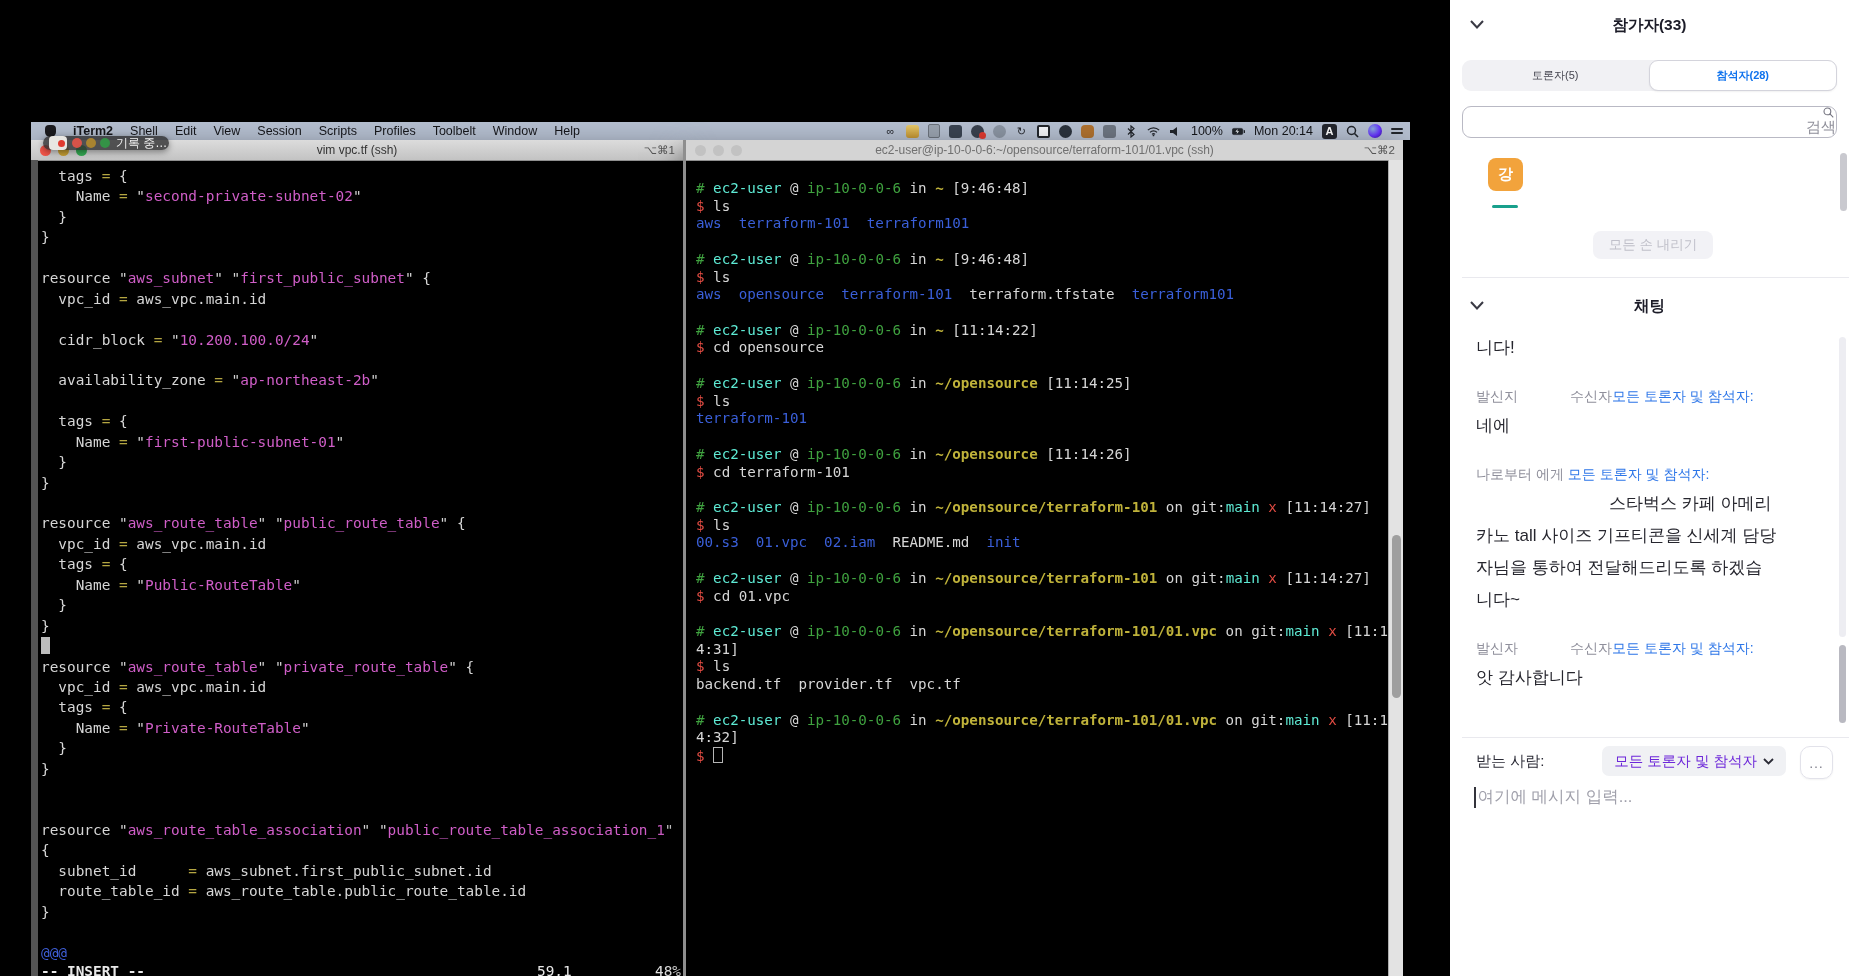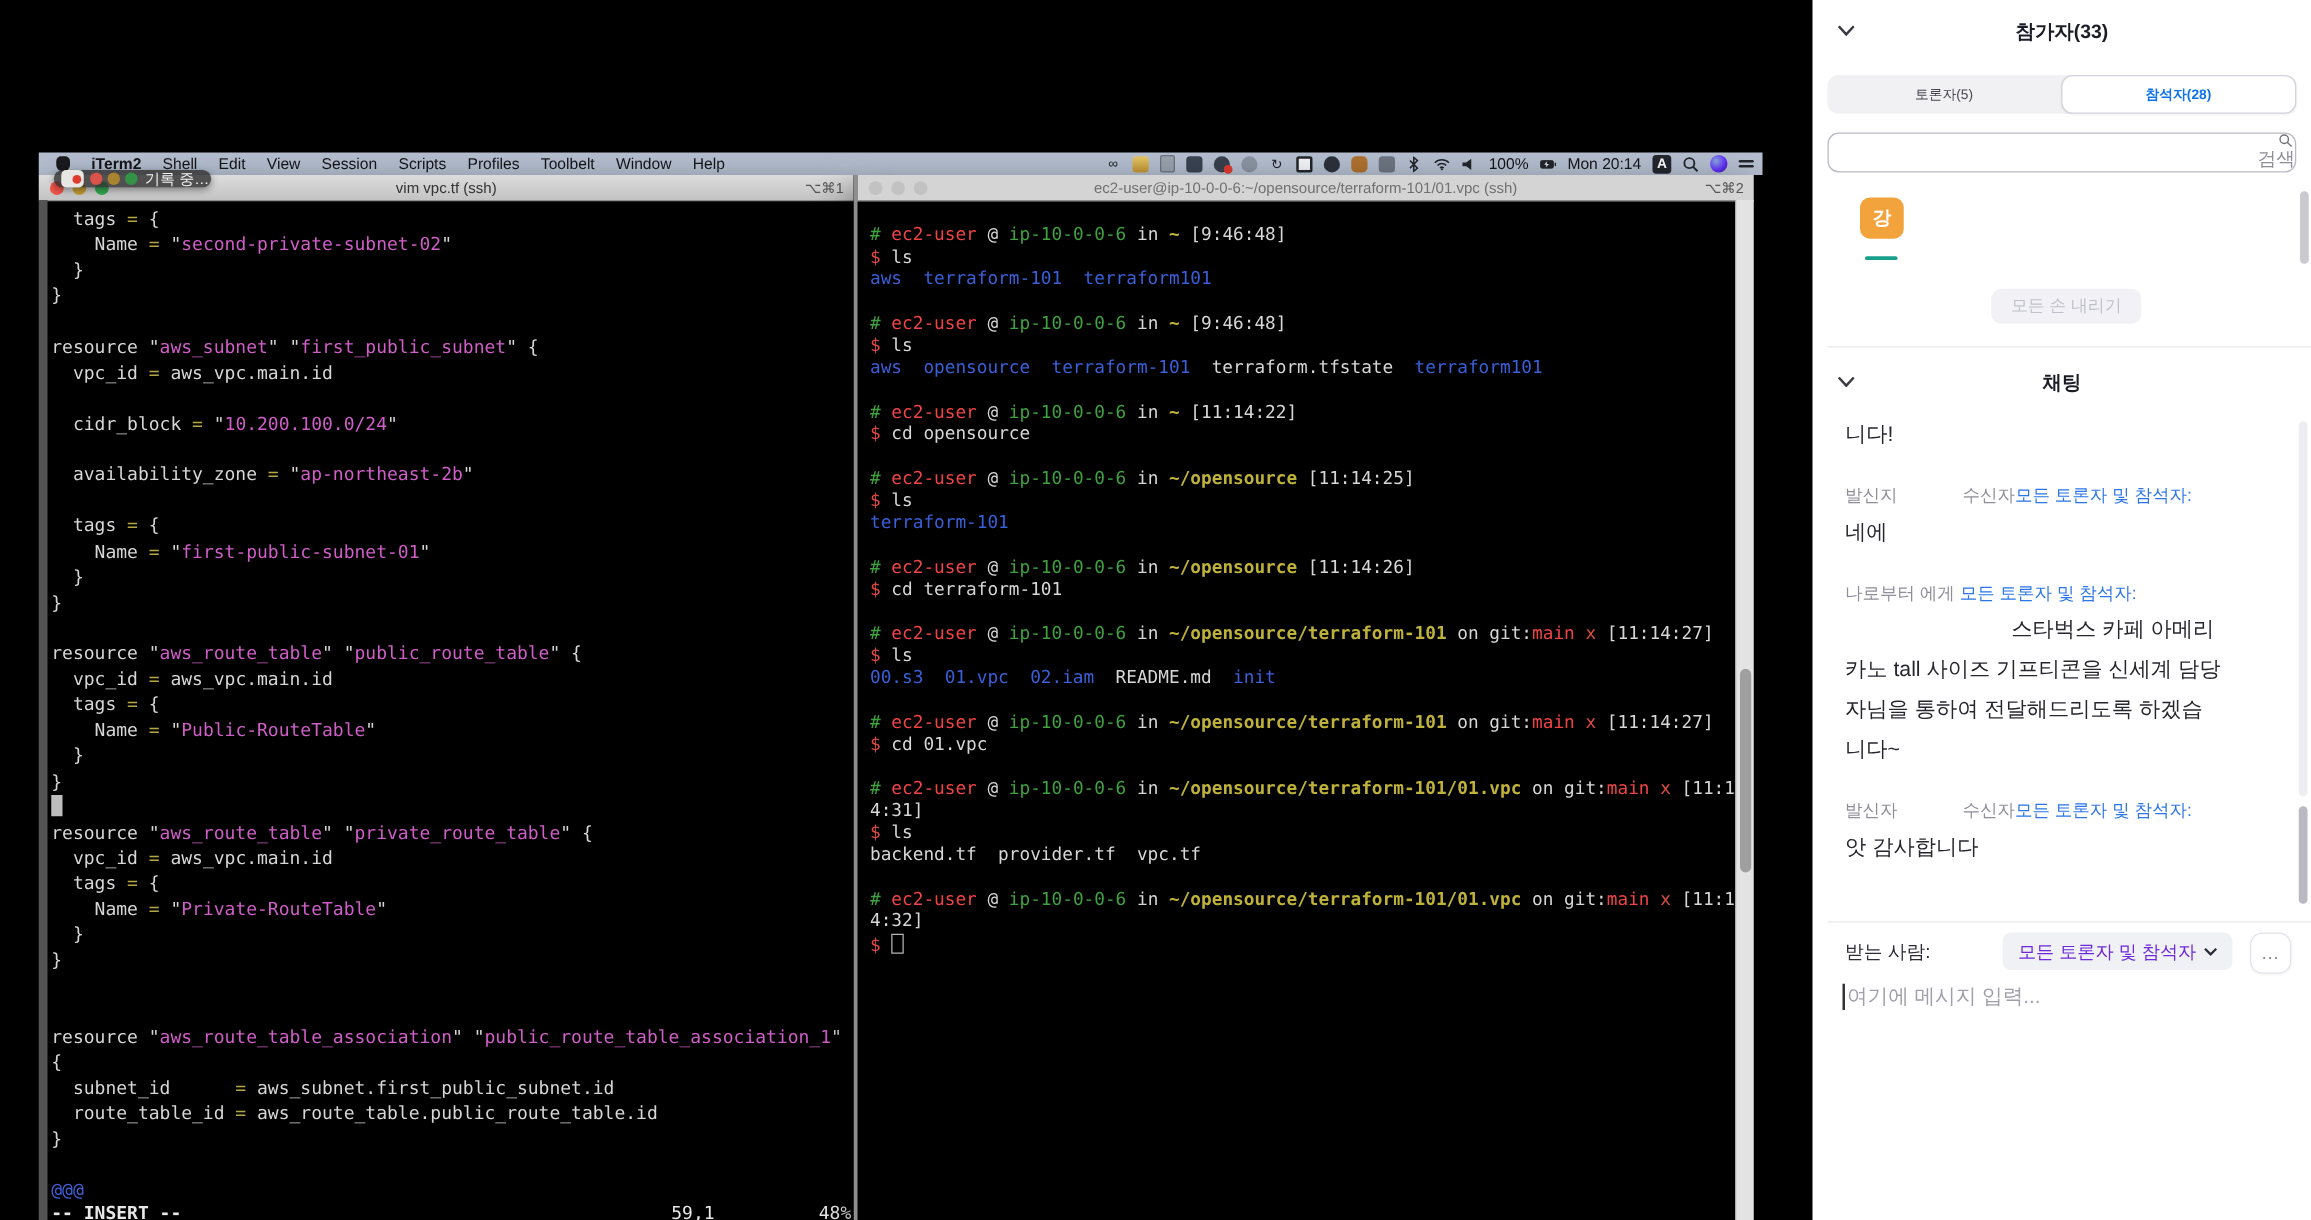--- a/index.html
+++ b/index.html
@@ -47,21 +47,21 @@
   .tl.gray i{background:#c2c2c2;}
   .shortcut{position:absolute;right:8px;top:3px;font-size:11.5px;color:#555;}
   .vim-edge{position:absolute;left:0;top:20px;bottom:0;width:7px;background:#545454;}
   .term{position:absolute;font-family:"DejaVu Sans Mono","Liberation Mono",monospace;
         white-space:pre;}
   .vim-content{left:10px;top:26px;font-size:14.4px;}
   .vim-content .ln{height:20.45px;line-height:20.45px;}
   .rterm-content{left:10px;top:40px;font-size:14.2px;}
   .rterm-content .ln{height:17.72px;line-height:17.72px;}
   .w{color:#d6d6d6}.eq{color:#b5a642}.str{color:#d05ec8}.vimblue{color:#3f5fd8}
-  .g{color:#3fa13f}.c{color:#ef4444}.y{color:#bfb23a;font-weight:bold}
+  .g{color:#3fa13f}.c{color:#5eead4}.y{color:#bfb23a;font-weight:bold}
   .r{color:#e04b42}.b{color:#3a5fd9}
   .cursor-block{display:inline-block;width:8.7px;height:17px;background:#bdbdbd;vertical-align:-3px;}
   .cursor-outline{display:inline-block;width:8px;height:14px;border:1px solid #b5b5b5;vertical-align:-2px;}
   .vim-status{position:absolute;left:10px;right:0;top:823px;height:21px;
       font-family:"DejaVu Sans Mono","Liberation Mono",monospace;font-size:14.4px;color:#e8e8e8;}
   .vim-status .mode{font-weight:bold;}
   .vim-status .ruler{position:absolute;left:496px;}
   .vim-status .pct{position:absolute;left:614px;}
   .sb-track{position:absolute;right:0;top:20px;bottom:0;width:14px;background:#e3e3e3;
       border-left:1px solid #adadad;}

